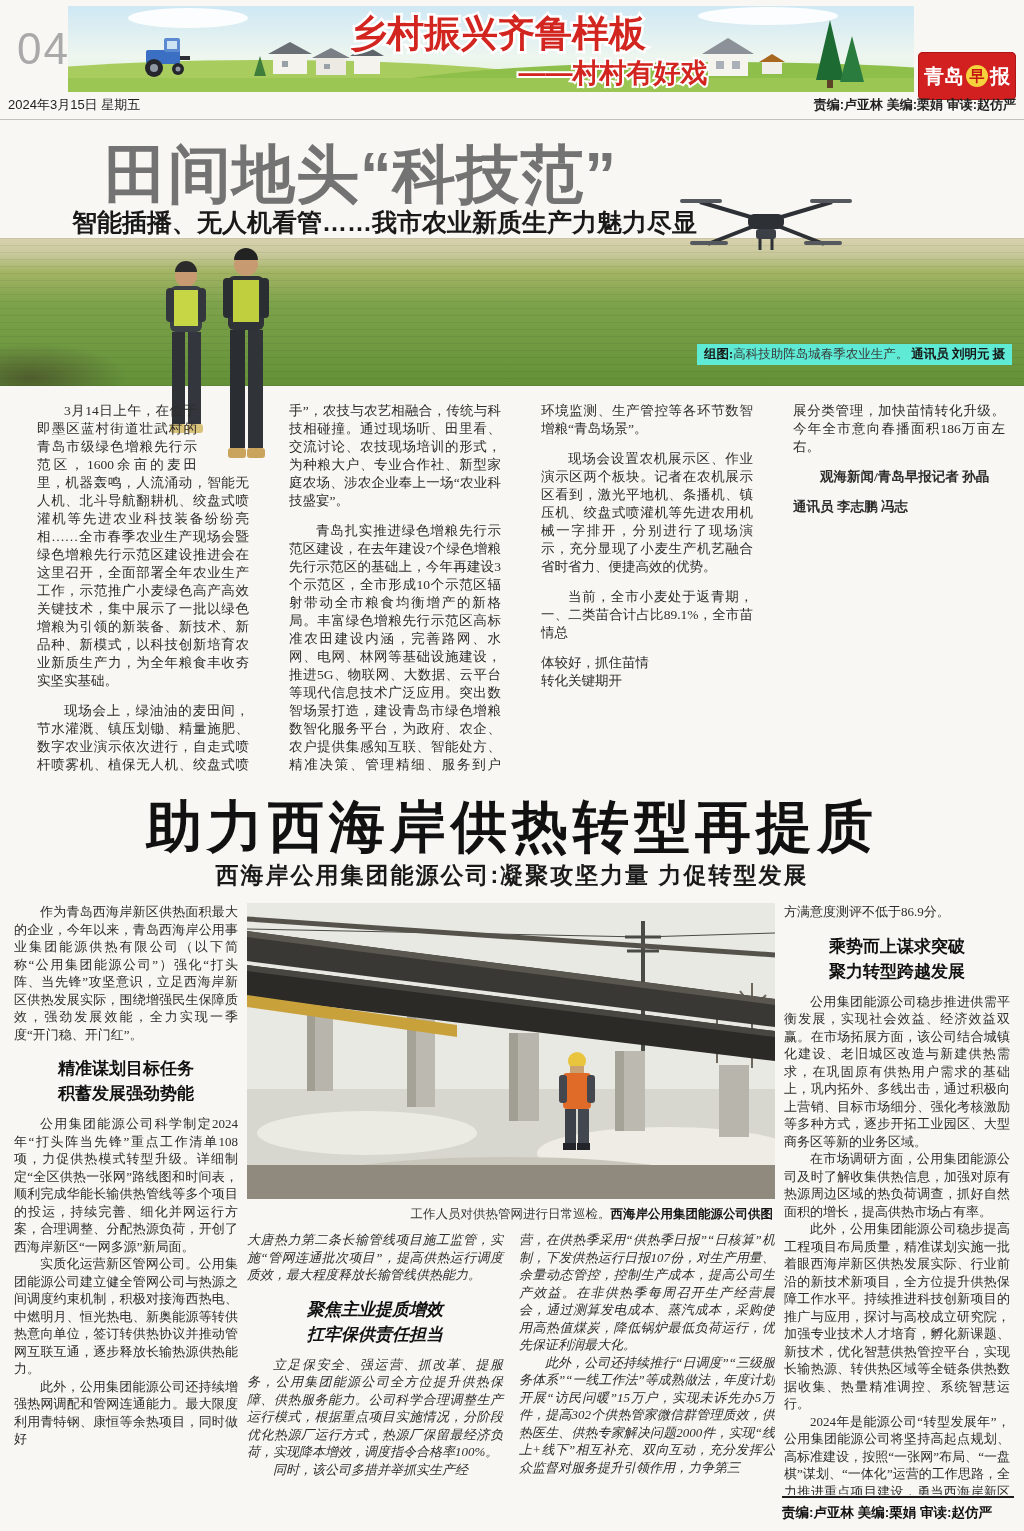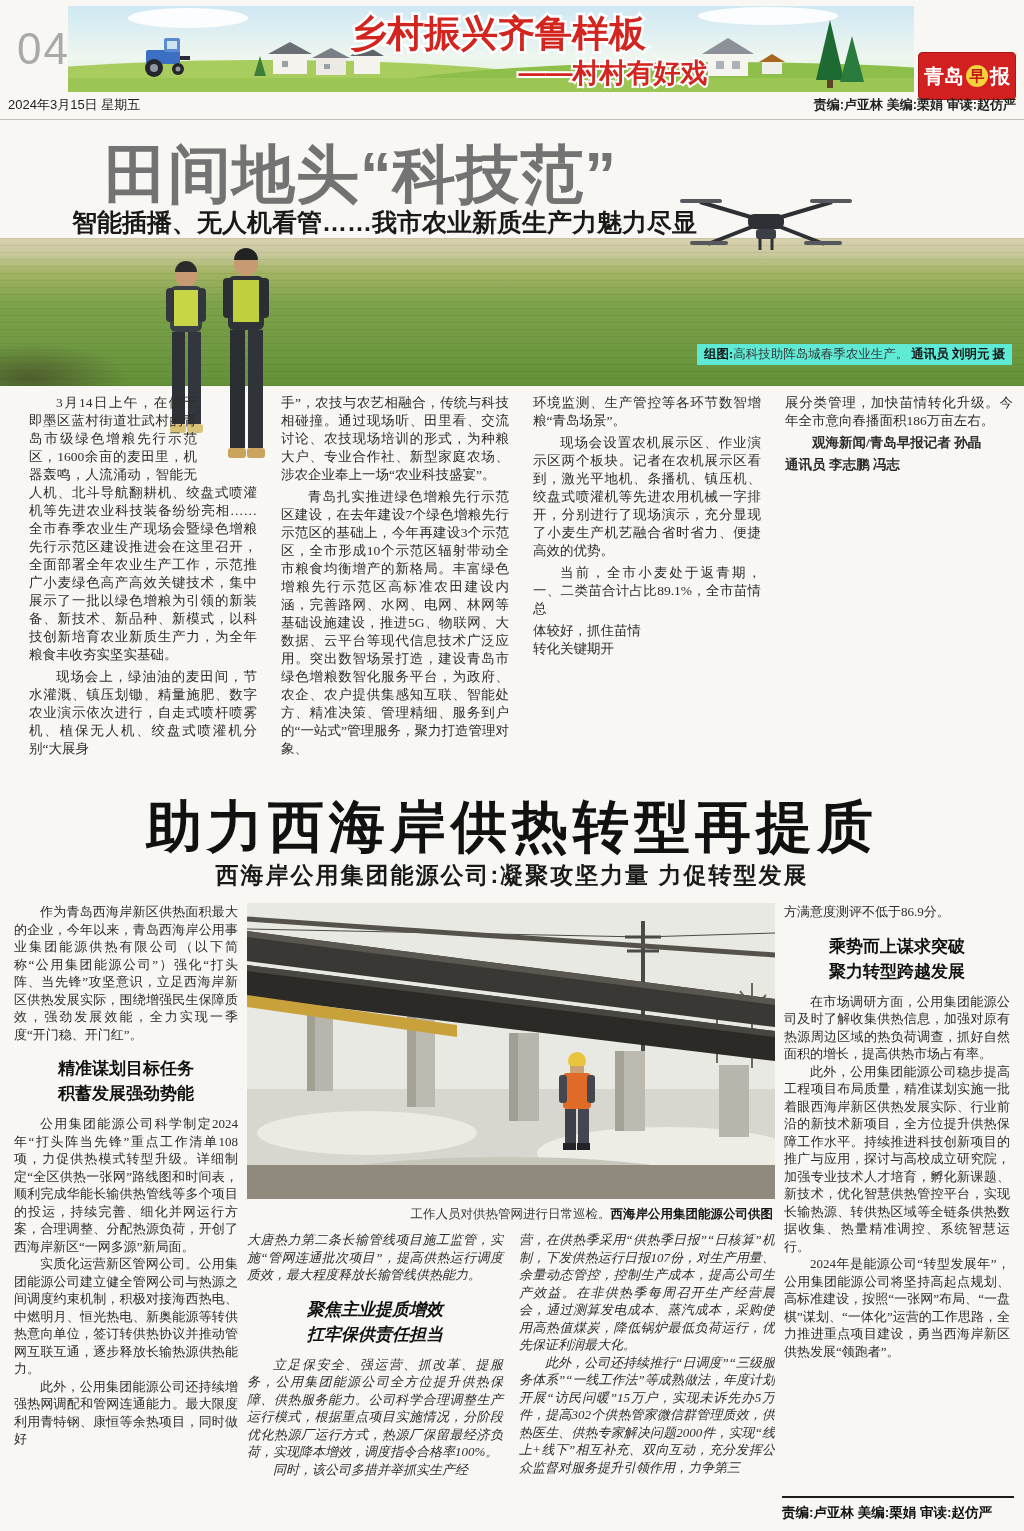--- a/index.html
+++ b/index.html
@@ -27,21 +27,21 @@
      background:
        radial-gradient(140px 50px at 30px 140px, rgba(60,50,35,.55), rgba(60,50,35,0) 70%),
        repeating-linear-gradient(180deg, rgba(0,0,0,.06) 0 1px, rgba(0,0,0,0) 1px 7px),
        linear-gradient(180deg,#d8d1ae 0,#c9c99c 16px,#a3b464 34px,#7da24c 66px,#639138 100%);}
   .cap1{right:12px;top:344px;background:#5eead4;padding:2px 7px;font-size:12.5px;color:#3a3a38;}
   .cap1 b{color:#161616;}
   .drone{left:678px;top:186px;width:176px;height:74px;}
   .people{left:148px;top:246px;width:140px;height:228px;}
   .body1{left:25px;top:390px;width:991px;height:382px;display:flex;gap:16px;overflow:hidden;}
   .body1 .col{width:236px;flex:0 0 236px;font-size:13.5px;line-height:18px;text-align:justify;}
-  .body1 p{margin:4px;text-indent:2em;}
+  .body1 p{margin:12px;text-indent:2em;}
   .body1 p.cont{text-indent:0;}
   .cutfloat{float:right;width:64px;height:78px;}
   .narrow{width:108px;}
   .byline{font-weight:700;margin-top:2px !important;}
   .byline2{font-weight:700;text-indent:0 !important;}
   
   .h2-main{left:0;top:790px;width:1024px;text-align:center;font-family:"Liberation Sans",sans-serif;
         font-size:56px;font-weight:900;color:#111;letter-spacing:5px;}
   .h2-sub{left:0;top:860px;width:1024px;text-align:center;font-family:"Liberation Sans",sans-serif;
         font-size:23px;font-weight:700;color:#1a1a1a;letter-spacing:2px;}
@@ -311,20 +311,21 @@
         </div>
       </div>
     </div>
 
     <div class="ncol a2c4">
       <p class="cont">方满意度测评不低于86.9分。</p>
       <div class="subhead">
         <div>乘势而上谋求突破</div>
         <div>聚力转型跨越发展</div>
       </div>
+      <p>公用集团能源公司稳步推进供需平衡发展，实现社会效益、经济效益双赢。在市场拓展方面，该公司结合城镇化建设、老旧城区改造与新建供热需求，在巩固原有供热用户需求的基础上，巩内拓外、多线出击，通过积极向上营销、目标市场细分、强化考核激励等多种方式，逐步开拓工业园区、大型商务区等新的业务区域。</p>
       <p>在市场调研方面，公用集团能源公司及时了解收集供热信息，加强对原有热源周边区域的热负荷调查，抓好自然面积的增长，提高供热市场占有率。</p>
       <p>此外，公用集团能源公司稳步提高工程项目布局质量，精准谋划实施一批着眼西海岸新区供热发展实际、行业前沿的新技术新项目，全方位提升供热保障工作水平。持续推进科技创新项目的推广与应用，探讨与高校成立研究院，加强专业技术人才培育，孵化新课题、新技术，优化智慧供热管控平台，实现长输热源、转供热区域等全链条供热数据收集、热量精准调控、系统智慧运行。</p>
       <p>2024年是能源公司“转型发展年”，公用集团能源公司将坚持高起点规划、高标准建设，按照“一张网”布局、“一盘棋”谋划、“一体化”运营的工作思路，全力推进重点项目建设，勇当西海岸新区供热发展“领跑者”。</p>
 
     </div>
   </div>
 
   <div class="abs footerline">责编:卢亚林 美编:栗娟 审读:赵仿严</div>
 
 </div>

